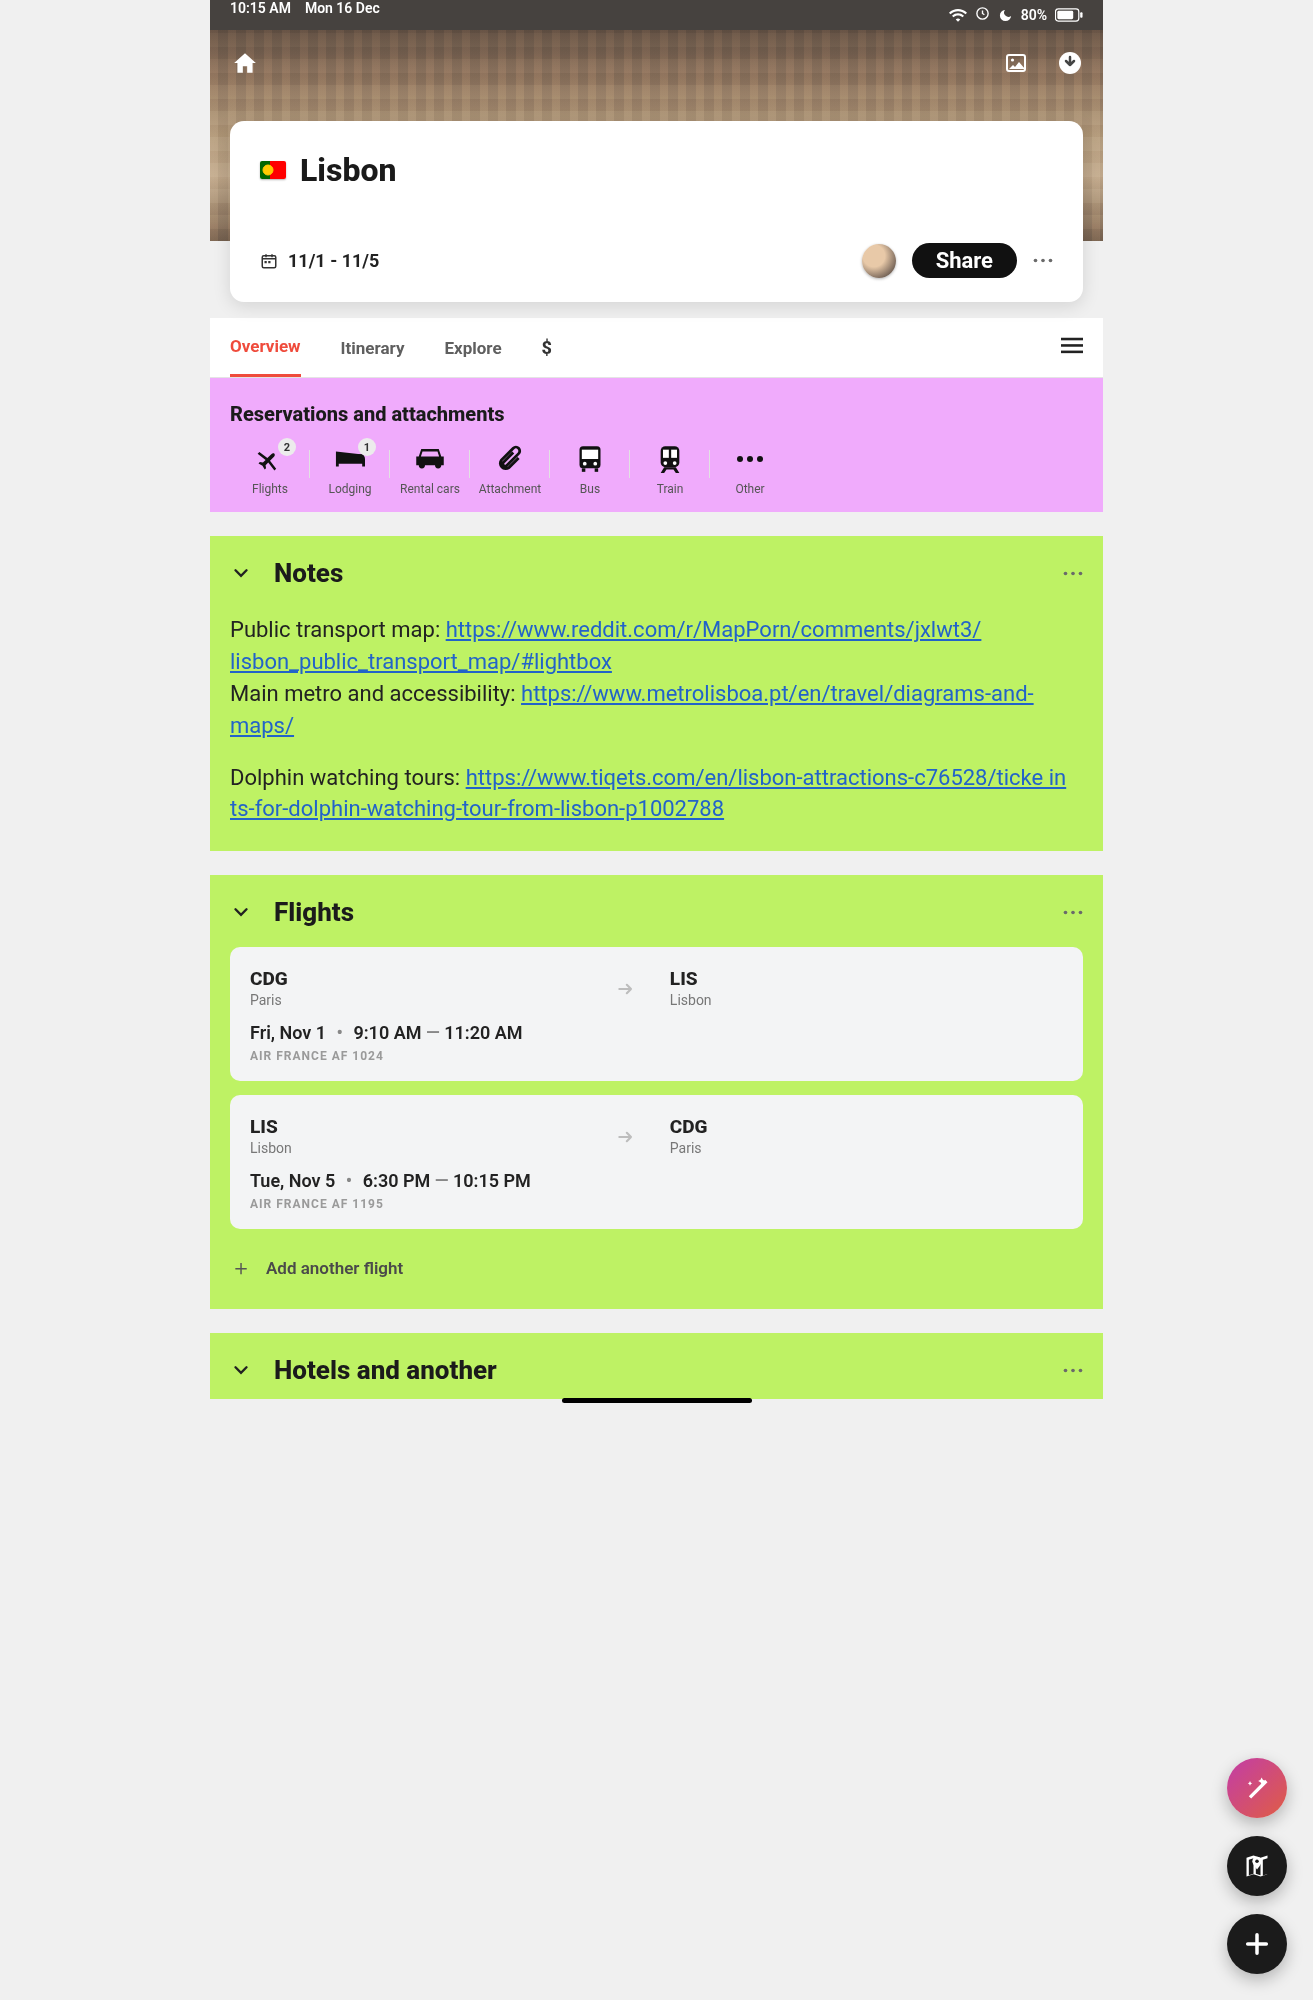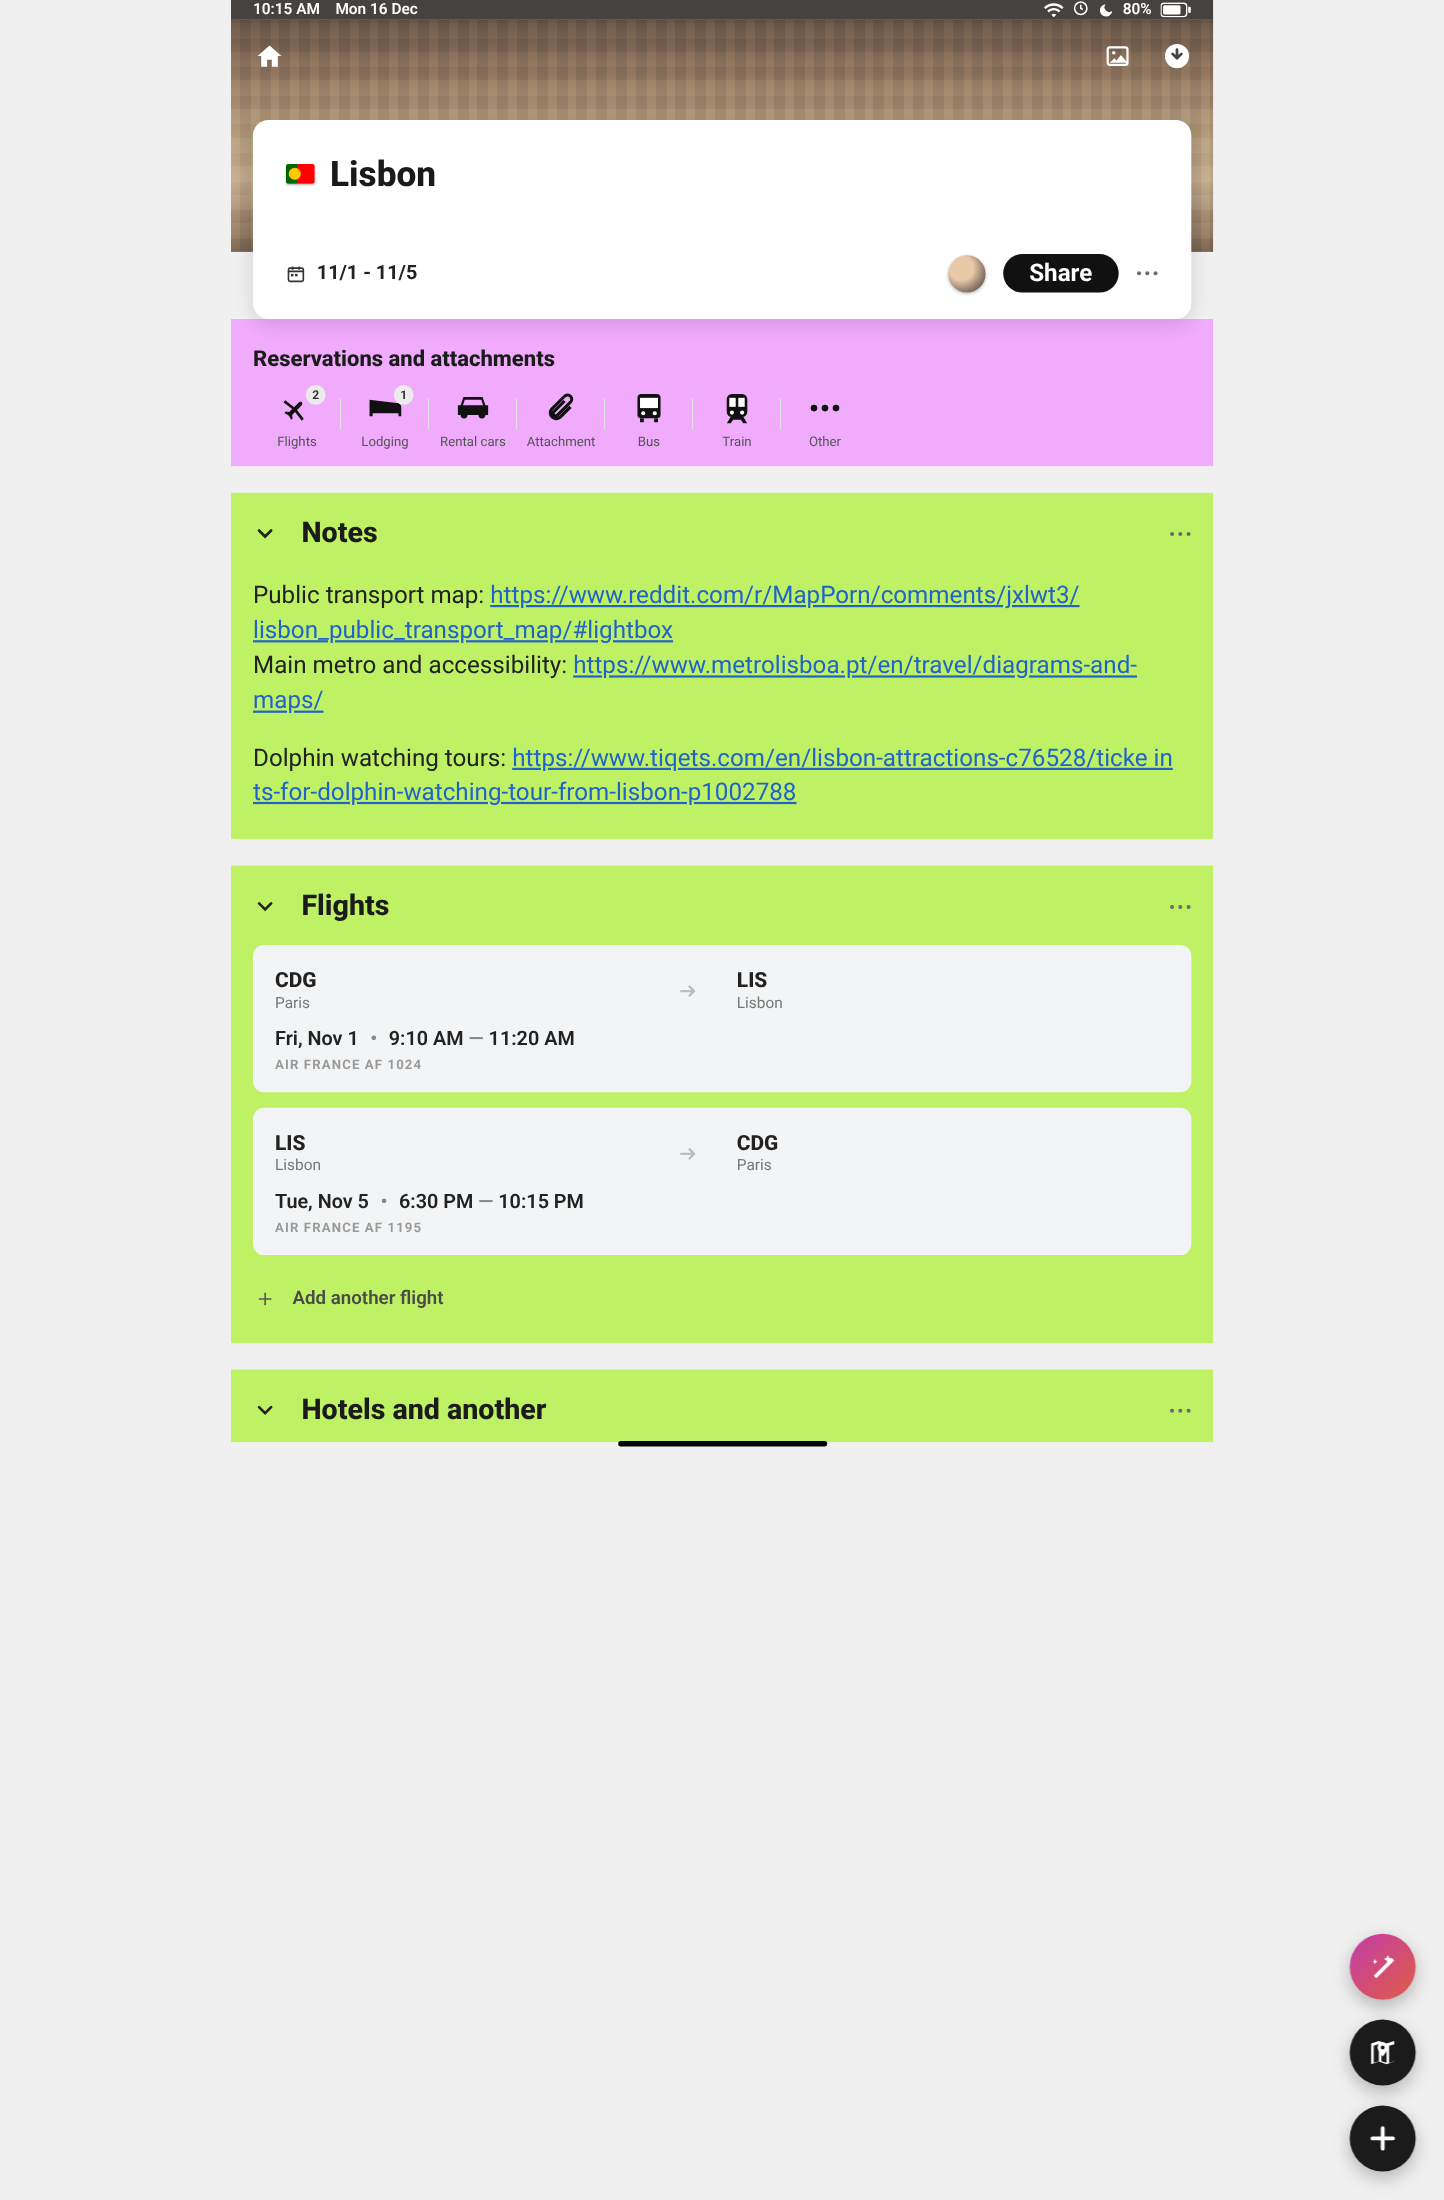--- a/index.html
+++ b/index.html
@@ -1,17 +1,17 @@
 <!DOCTYPE html>
 <html><head>
 <meta charset="utf-8">
 <style>
   * { margin:0; padding:0; box-sizing:border-box; font-family:-apple-system,BlinkMacSystemFont,"Segoe UI",Roboto,sans-serif; }
   body { background:#f0f0f0; width:893px; margin:0 auto; overflow-x:hidden; }
-  .status-bar { height:18px; background:rgba(40,35,32,0.85); color:#fff; font-size:14px; font-weight:600; display:flex; align-items:center; padding:0 20px; position:relative; z-index:5; }
+  .status-bar { height:30px; background:rgba(40,35,32,0.85); color:#fff; font-size:14px; font-weight:600; display:flex; padding:0 20px; position:relative; z-index:5; }
   .status-left { flex:1; display:flex; gap:14px; }
   .status-right { display:flex; gap:8px; align-items:center; }
   .wifi-icon,.moon-icon,.battery-icon { display:inline-flex; align-items:center; }
   .hero { position:relative; height:211px; background:linear-gradient(180deg,#5a4f47 0%,#8b7a6a 30%,#a89680 50%,#b8a590 70%,#6e6256 100%); margin-top:0; }
   .hero::before { content:""; position:absolute; inset:0; background:
       repeating-linear-gradient(90deg, rgba(190,165,140,.35) 0 8px, rgba(150,130,110,.25) 8px 18px),
       repeating-linear-gradient(0deg, rgba(120,100,85,.25) 0 12px, rgba(180,155,130,.2) 12px 26px);
       mix-blend-mode:overlay; }
   .hero-icons-top { position:absolute; top:18px; left:20px; right:18px; display:flex; justify-content:space-between; color:#fff; z-index:3; }
   .hero-icons-right { display:flex; gap:24px; }
@@ -163,20 +163,33 @@
       <button class="share-btn">Share</button>
       <svg class="dots-icon" viewBox="0 0 24 6">
             <circle cx="3" cy="3" r="2.2" fill="currentColor"></circle>
             <circle cx="12" cy="3" r="2.2" fill="currentColor"></circle>
             <circle cx="21" cy="3" r="2.2" fill="currentColor"></circle>
           </svg>
     </div>
   </div>
 </div>
 
+<div class="tabs">
+  <div class="tab active">Overview</div>
+  <div class="tab">Itinerary</div>
+  <div class="tab">Explore</div>
+  <div class="tab tab-dollar">$</div>
+  <div class="tabs-menu">
+    <svg width="22" height="18" viewBox="0 0 24 18">
+          <rect y="0" width="24" height="2.8" fill="#222"></rect>
+          <rect y="7" width="24" height="2.8" fill="#222"></rect>
+          <rect y="14" width="24" height="2.8" fill="#222"></rect>
+        </svg>
+  </div>
+</div>
 
 <div class="section-res">
   <div class="res-title">Reservations and attachments</div>
   <div class="res-row">
     <div class="res-item">
       <span class="badge">2</span>
       <div class="res-icon">
             <svg width="30" height="30" viewBox="0 0 24 24" fill="#111">
               <path d="M21 14l-8-1V8.5c0-1-.7-2-1.5-2S10 7.5 10 8.5V13l-8 1v2l8-1v3l-2 1.5V21l3.5-1L15 21v-1.5L13 18v-3l8 1z" transform="rotate(45 12 12)"></path>
             </svg>

